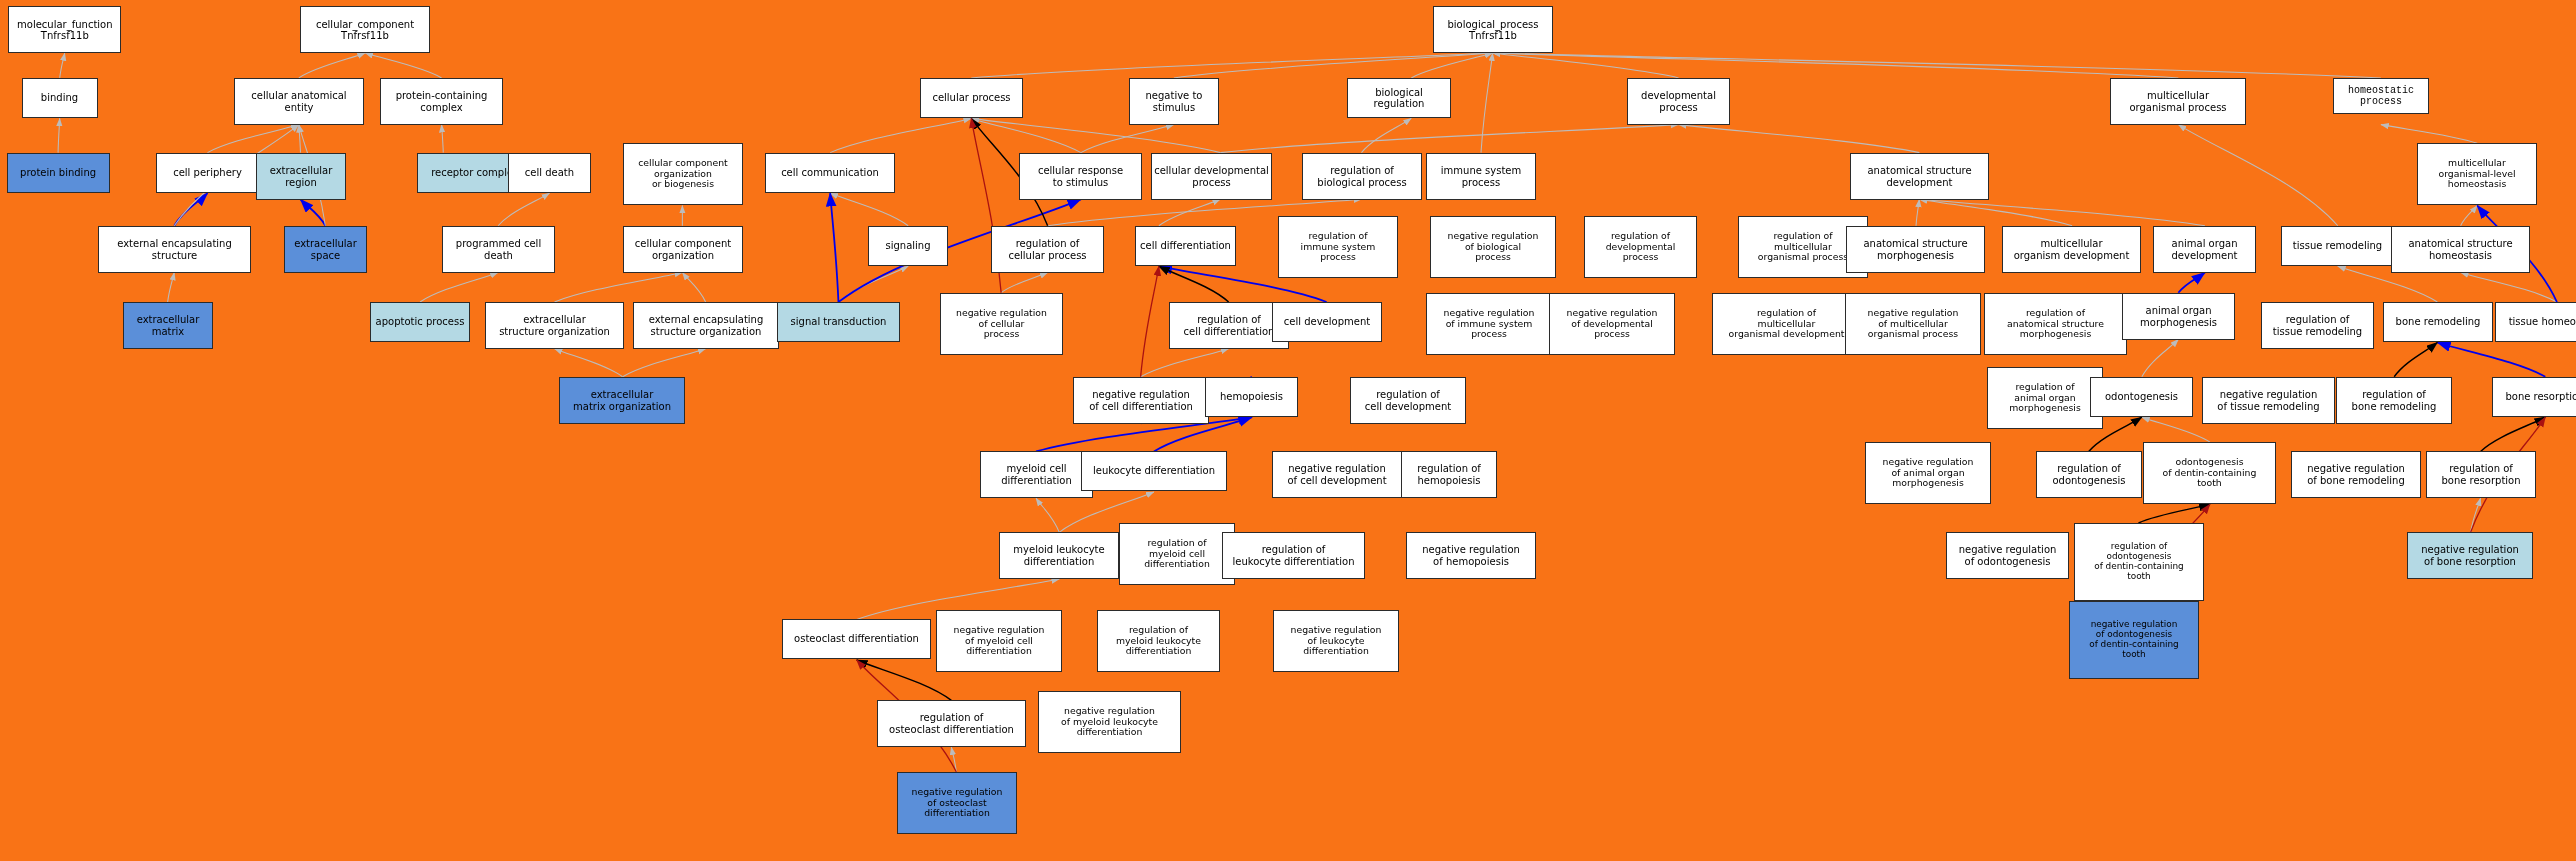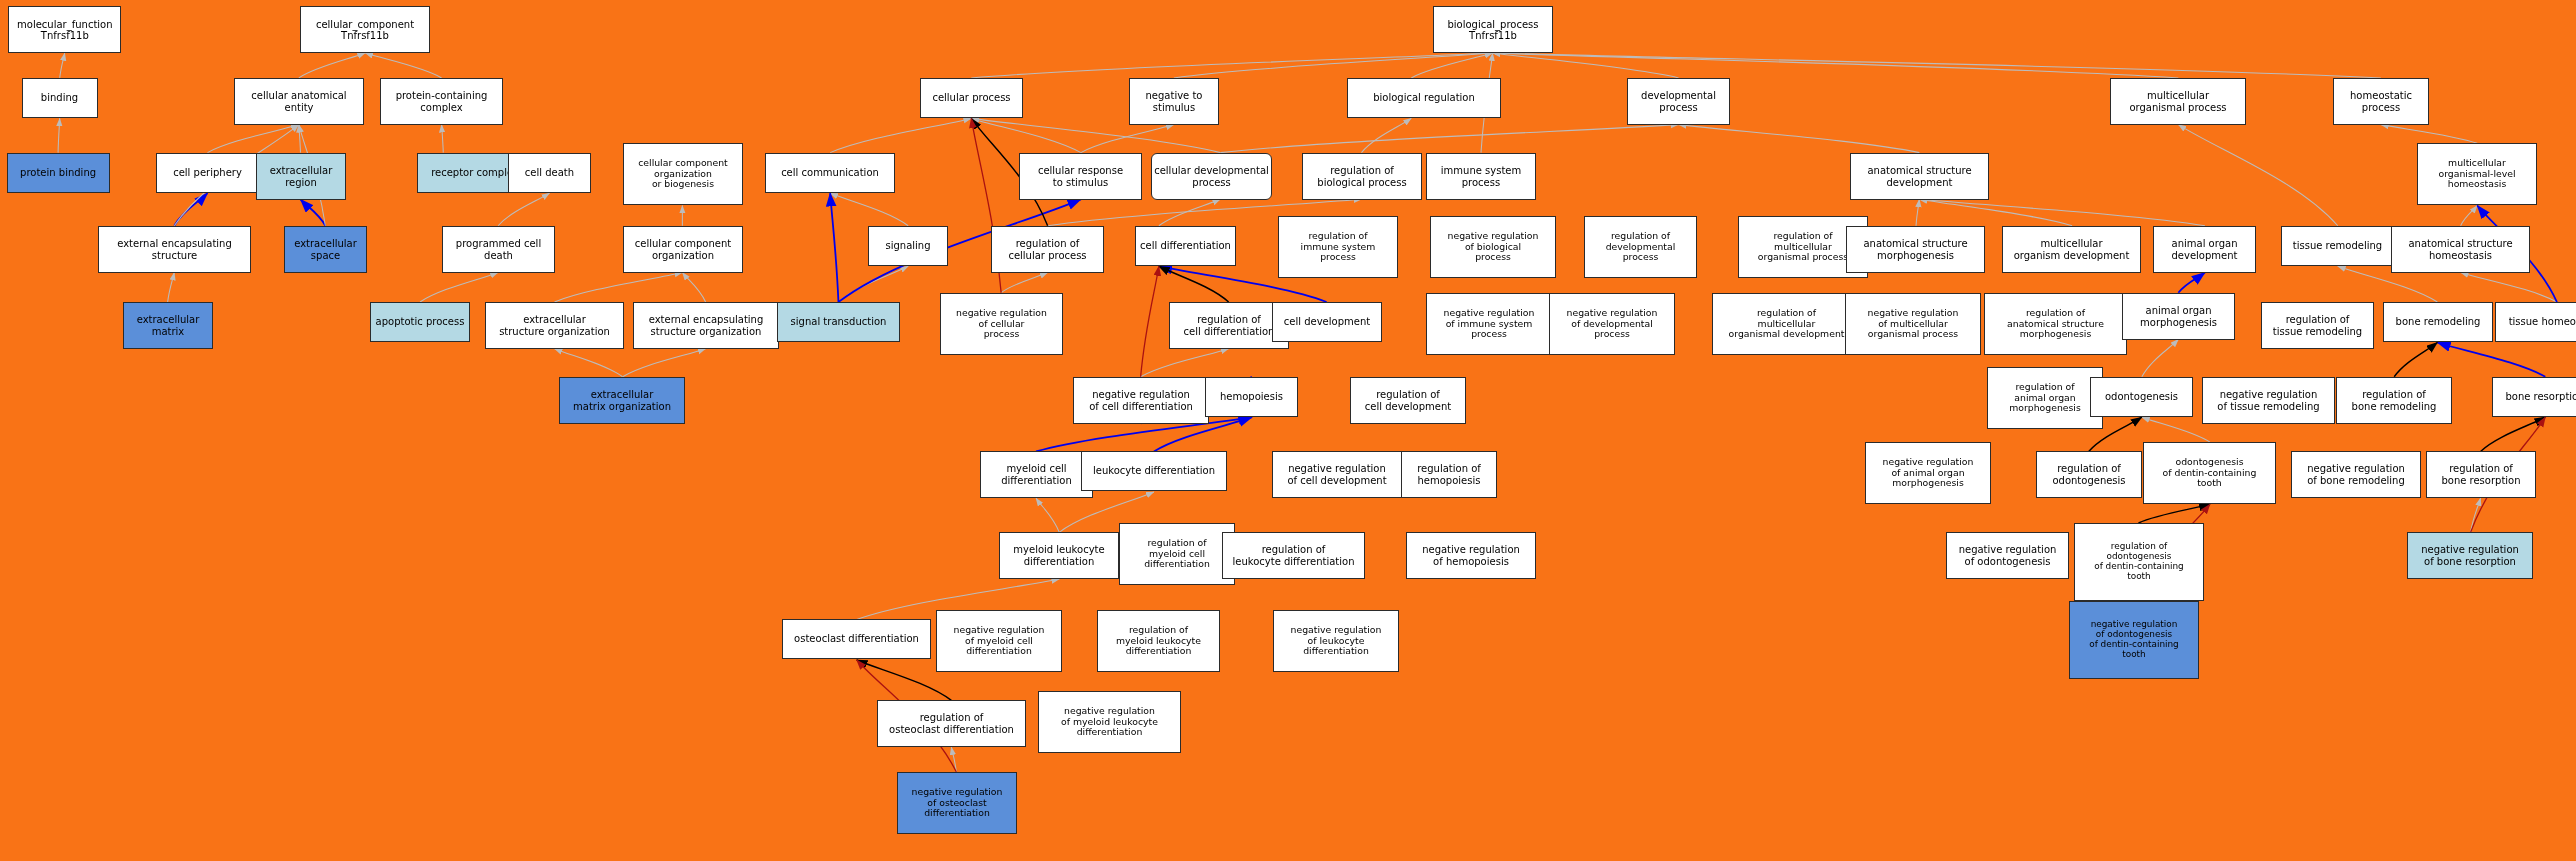--- a/index.html
+++ b/index.html
@@ -174,31 +174,31 @@
 structure organization</div>
       <div class="node" style="left: 633px; top: 302px; width: 146px; height: 47px; font-size: 10px;">external encapsulating
 structure organization</div>
       <div class="node midblue" style="left: 559px; top: 377px; width: 126px; height: 47px; font-size: 10px;">extracellular
 matrix organization</div>
       <div class="node" style="left: 1433px; top: 6.3px; width: 120px; height: 47px; font-size: 10px;">biological_process
 Tnfrsf11b</div>
       <div class="node" style="left: 920px; top: 78px; width: 103px; height: 40px; font-size: 10px;">cellular process</div>
       <div class="node" style="left: 1129px; top: 78px; width: 90px; height: 47px; font-size: 10px;">negative to
 stimulus</div>
-      <div class="node" style="left: 1347px; top: 78px; width: 154px; height: 40px; font-size: 10px;">biological regulation</div>
+      <div class="node" style="left: 1347px; top: 78px; width: 104px; height: 40px; font-size: 10px;">biological regulation</div>
       <div class="node" style="left: 1627px; top: 78px; width: 103px; height: 47px; font-size: 10px;">developmental
 process</div>
       <div class="node" style="left: 2110px; top: 78px; width: 136px; height: 47px; font-size: 10px;">multicellular
 organismal process</div>
-      <div class="node" style="left: 2333px; top: 78px; width: 96px; height: 47px; font-size: 10px;">homeostatic
+      <div class="node" style="left: 2333px; top: 78px; width: 96px; height: 36px; font-size: 10px; font-family: Liberation Mono, monospace;">homeostatic
 process</div>
       <div class="node" style="left: 765px; top: 153px; width: 130px; height: 40px; font-size: 10px;">cell communication</div>
       <div class="node" style="left: 1019px; top: 153px; width: 123px; height: 47px; font-size: 10px;">cellular response
 to stimulus</div>
-      <div class="node" style="left: 1151px; top: 153px; width: 121px; height: 47px; font-size: 10px; border-radius: 6px;">cellular developmental
+      <div class="node" style="left: 1151px; top: 153px; width: 121px; height: 47px; font-size: 10px;">cellular developmental
 process</div>
       <div class="node" style="left: 1302px; top: 153px; width: 120px; height: 47px; font-size: 10px;">regulation of
 biological process</div>
       <div class="node" style="left: 1426px; top: 153px; width: 110px; height: 47px; font-size: 10px;">immune system
 process</div>
       <div class="node" style="left: 1850px; top: 153px; width: 139px; height: 47px; font-size: 10px;">anatomical structure
 development</div>
       <div class="node" style="left: 2417px; top: 143px; width: 120px; height: 62px; font-size: 9.3px;">multicellular
 organismal-level
 homeostasis</div>

